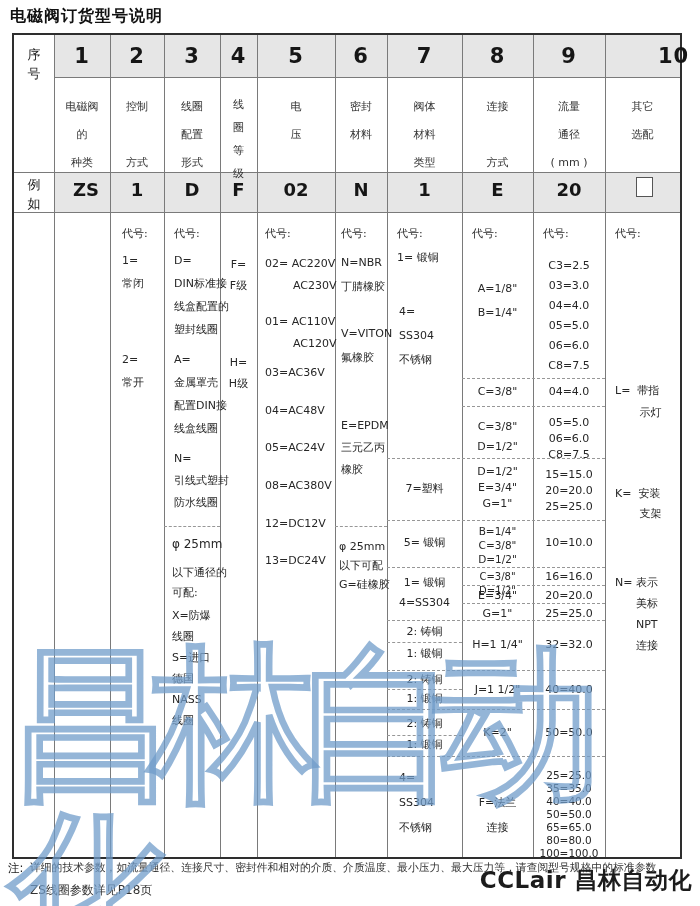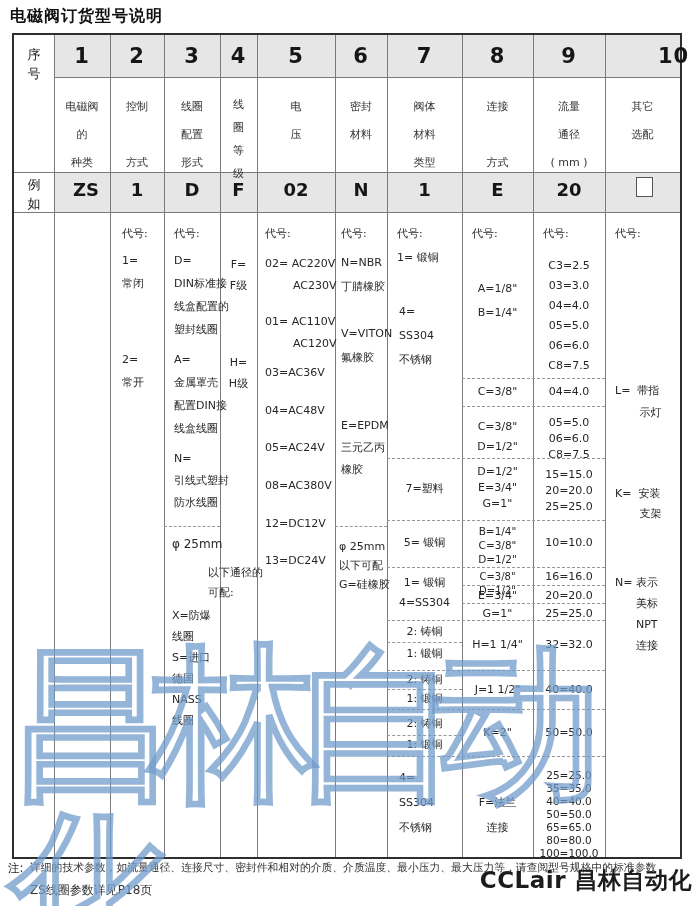--- a/index.html
+++ b/index.html
@@ -140,21 +140,21 @@
 线盒配置的
 塑封线圈</div>
     <div class="t prl" style="left:160px;top:313px;line-height:23px;">A=
 金属罩壳
 配置DIN接
 线盒线圈</div>
     <div class="t prl" style="left:160px;top:413px;line-height:22px;">N=
 引线式塑封
 防水线圈</div>
     <div class="t" style="left:158px;top:502px;font-size:12px;">φ 25mm</div>
-    <div class="t prl" style="left:158px;top:528px;line-height:20px;margin-left:36px;">以下通径的
+    <div class="t prl" style="left:158px;top:528px;line-height:20px;">以下通径的
 可配:</div>
     <div class="t prl" style="left:158px;top:570px;line-height:21px;">X=防爆
 线圈
 S=进口
 德国
 NASS
 线圈</div>
 
     <div class="t prl ctr" style="left:206px;top:219px;width:37px;line-height:21px;">F=
 F级</div>

